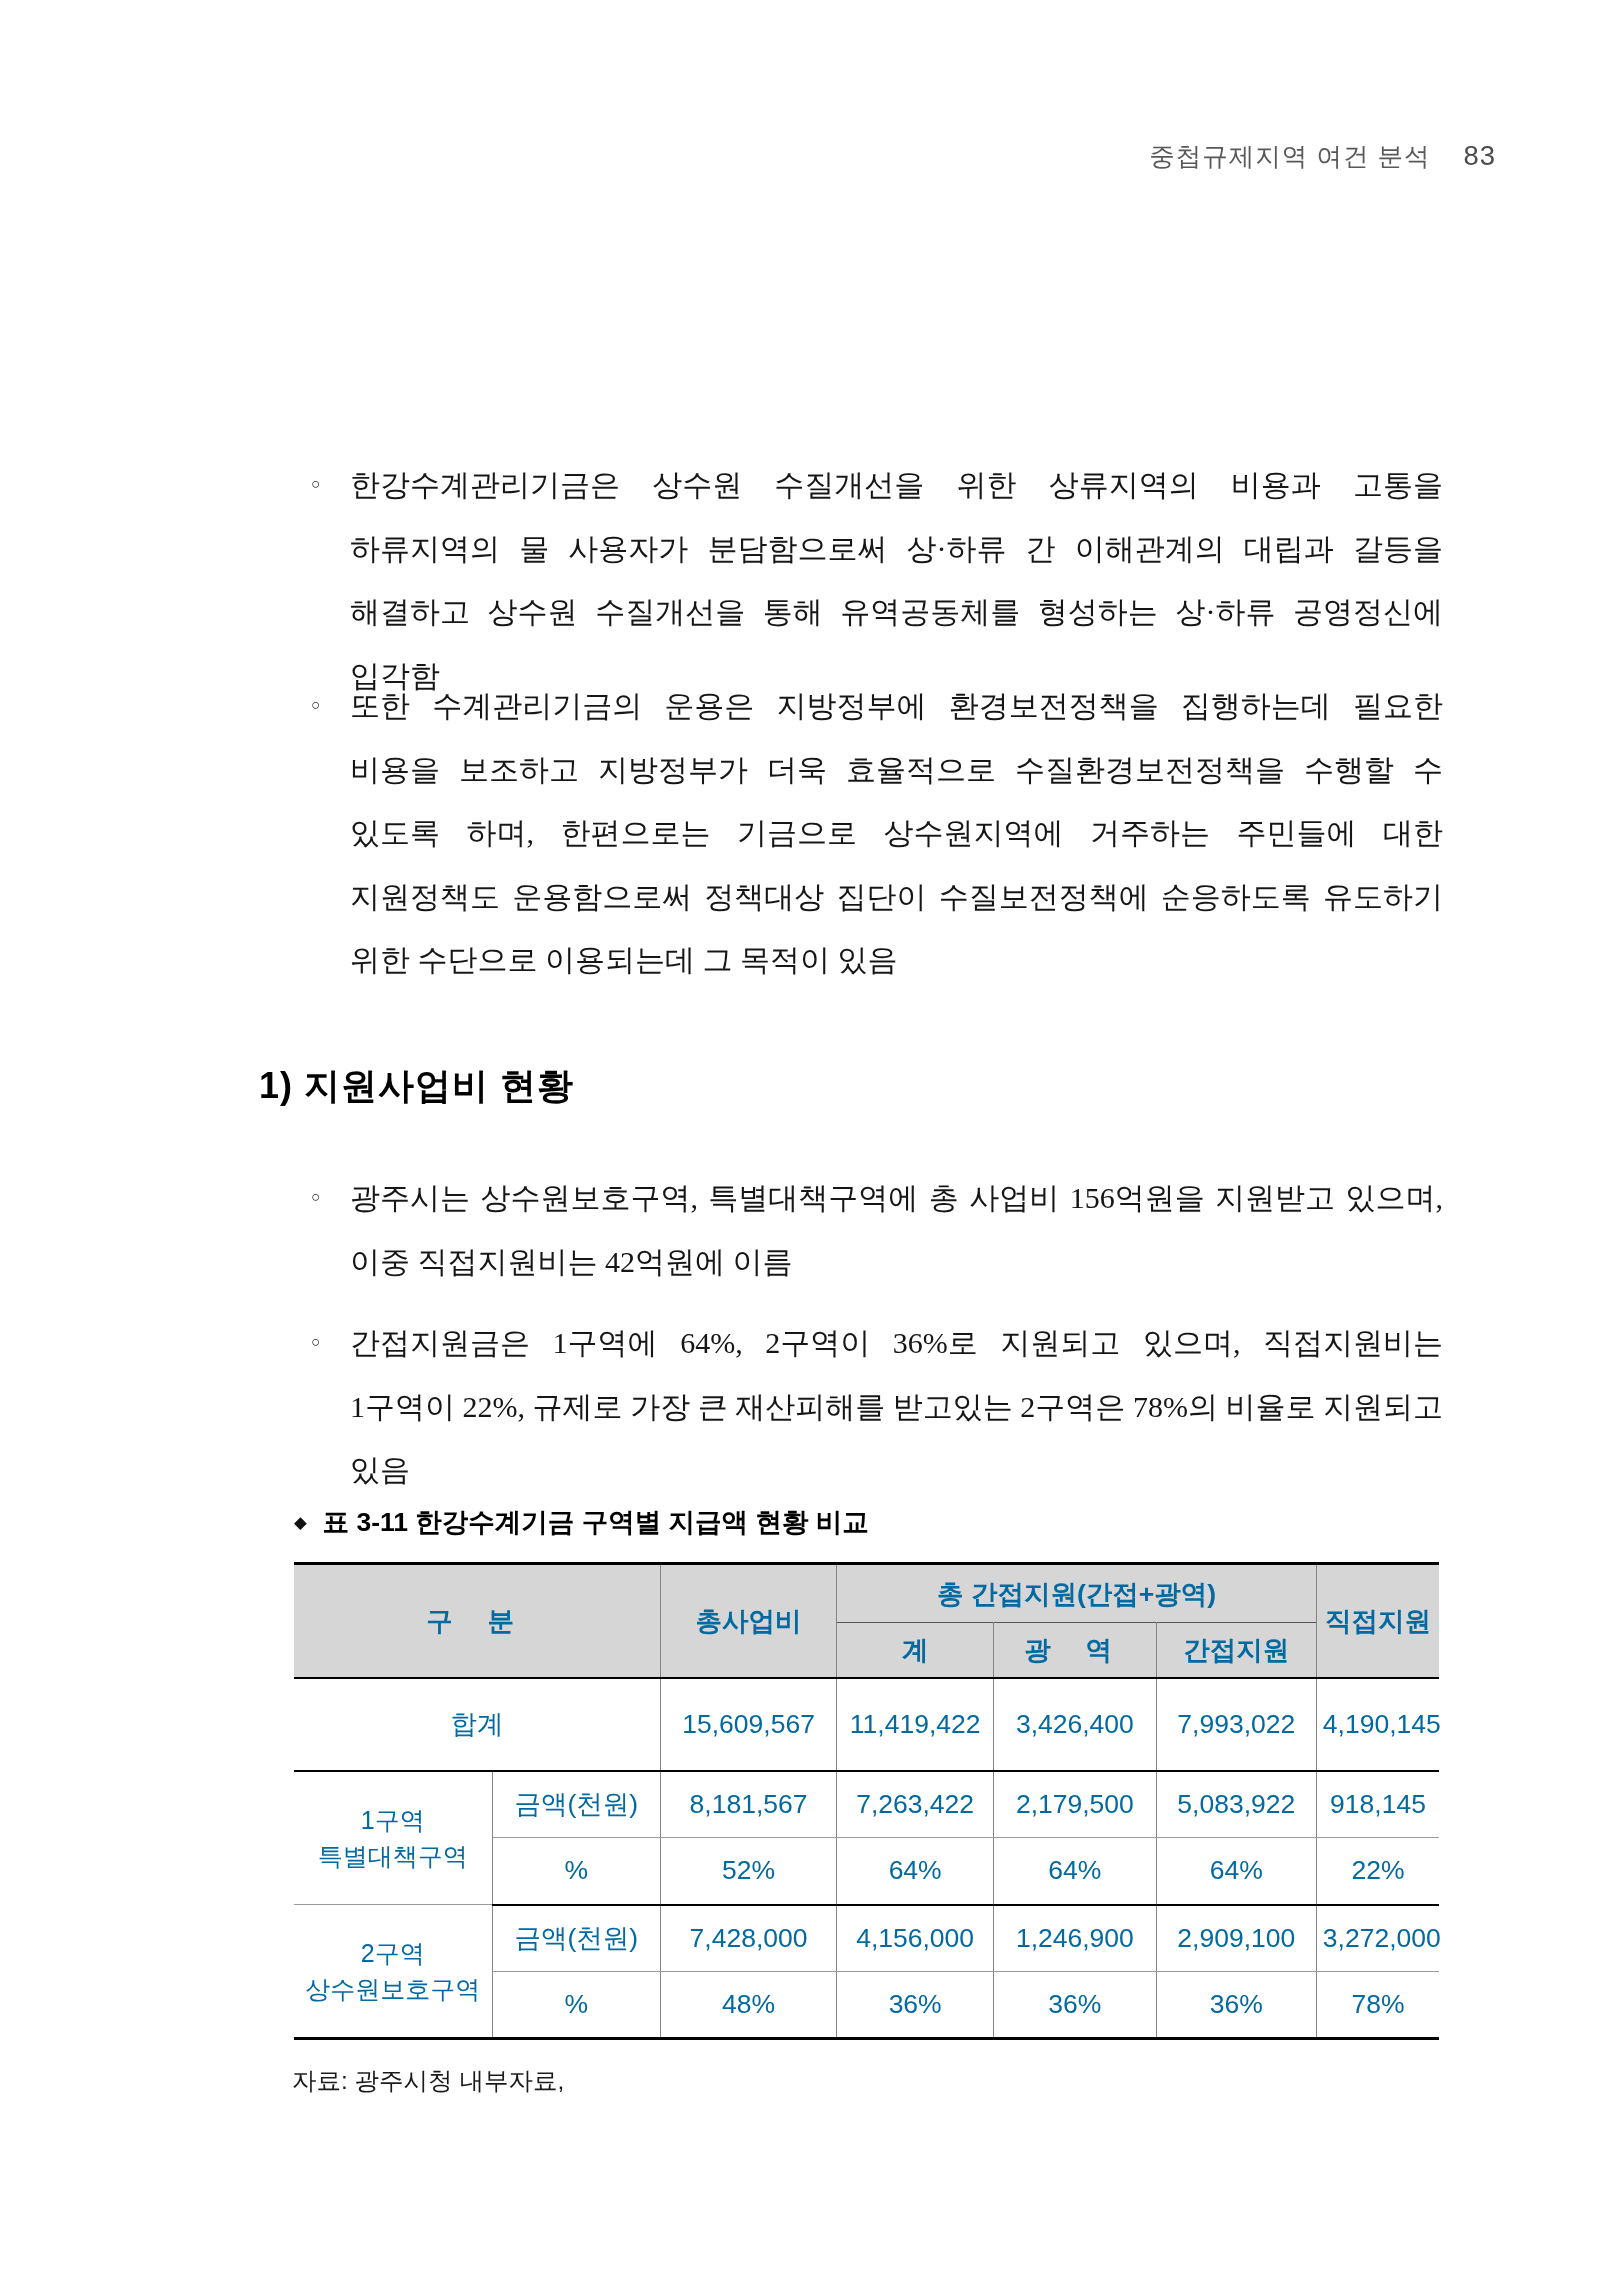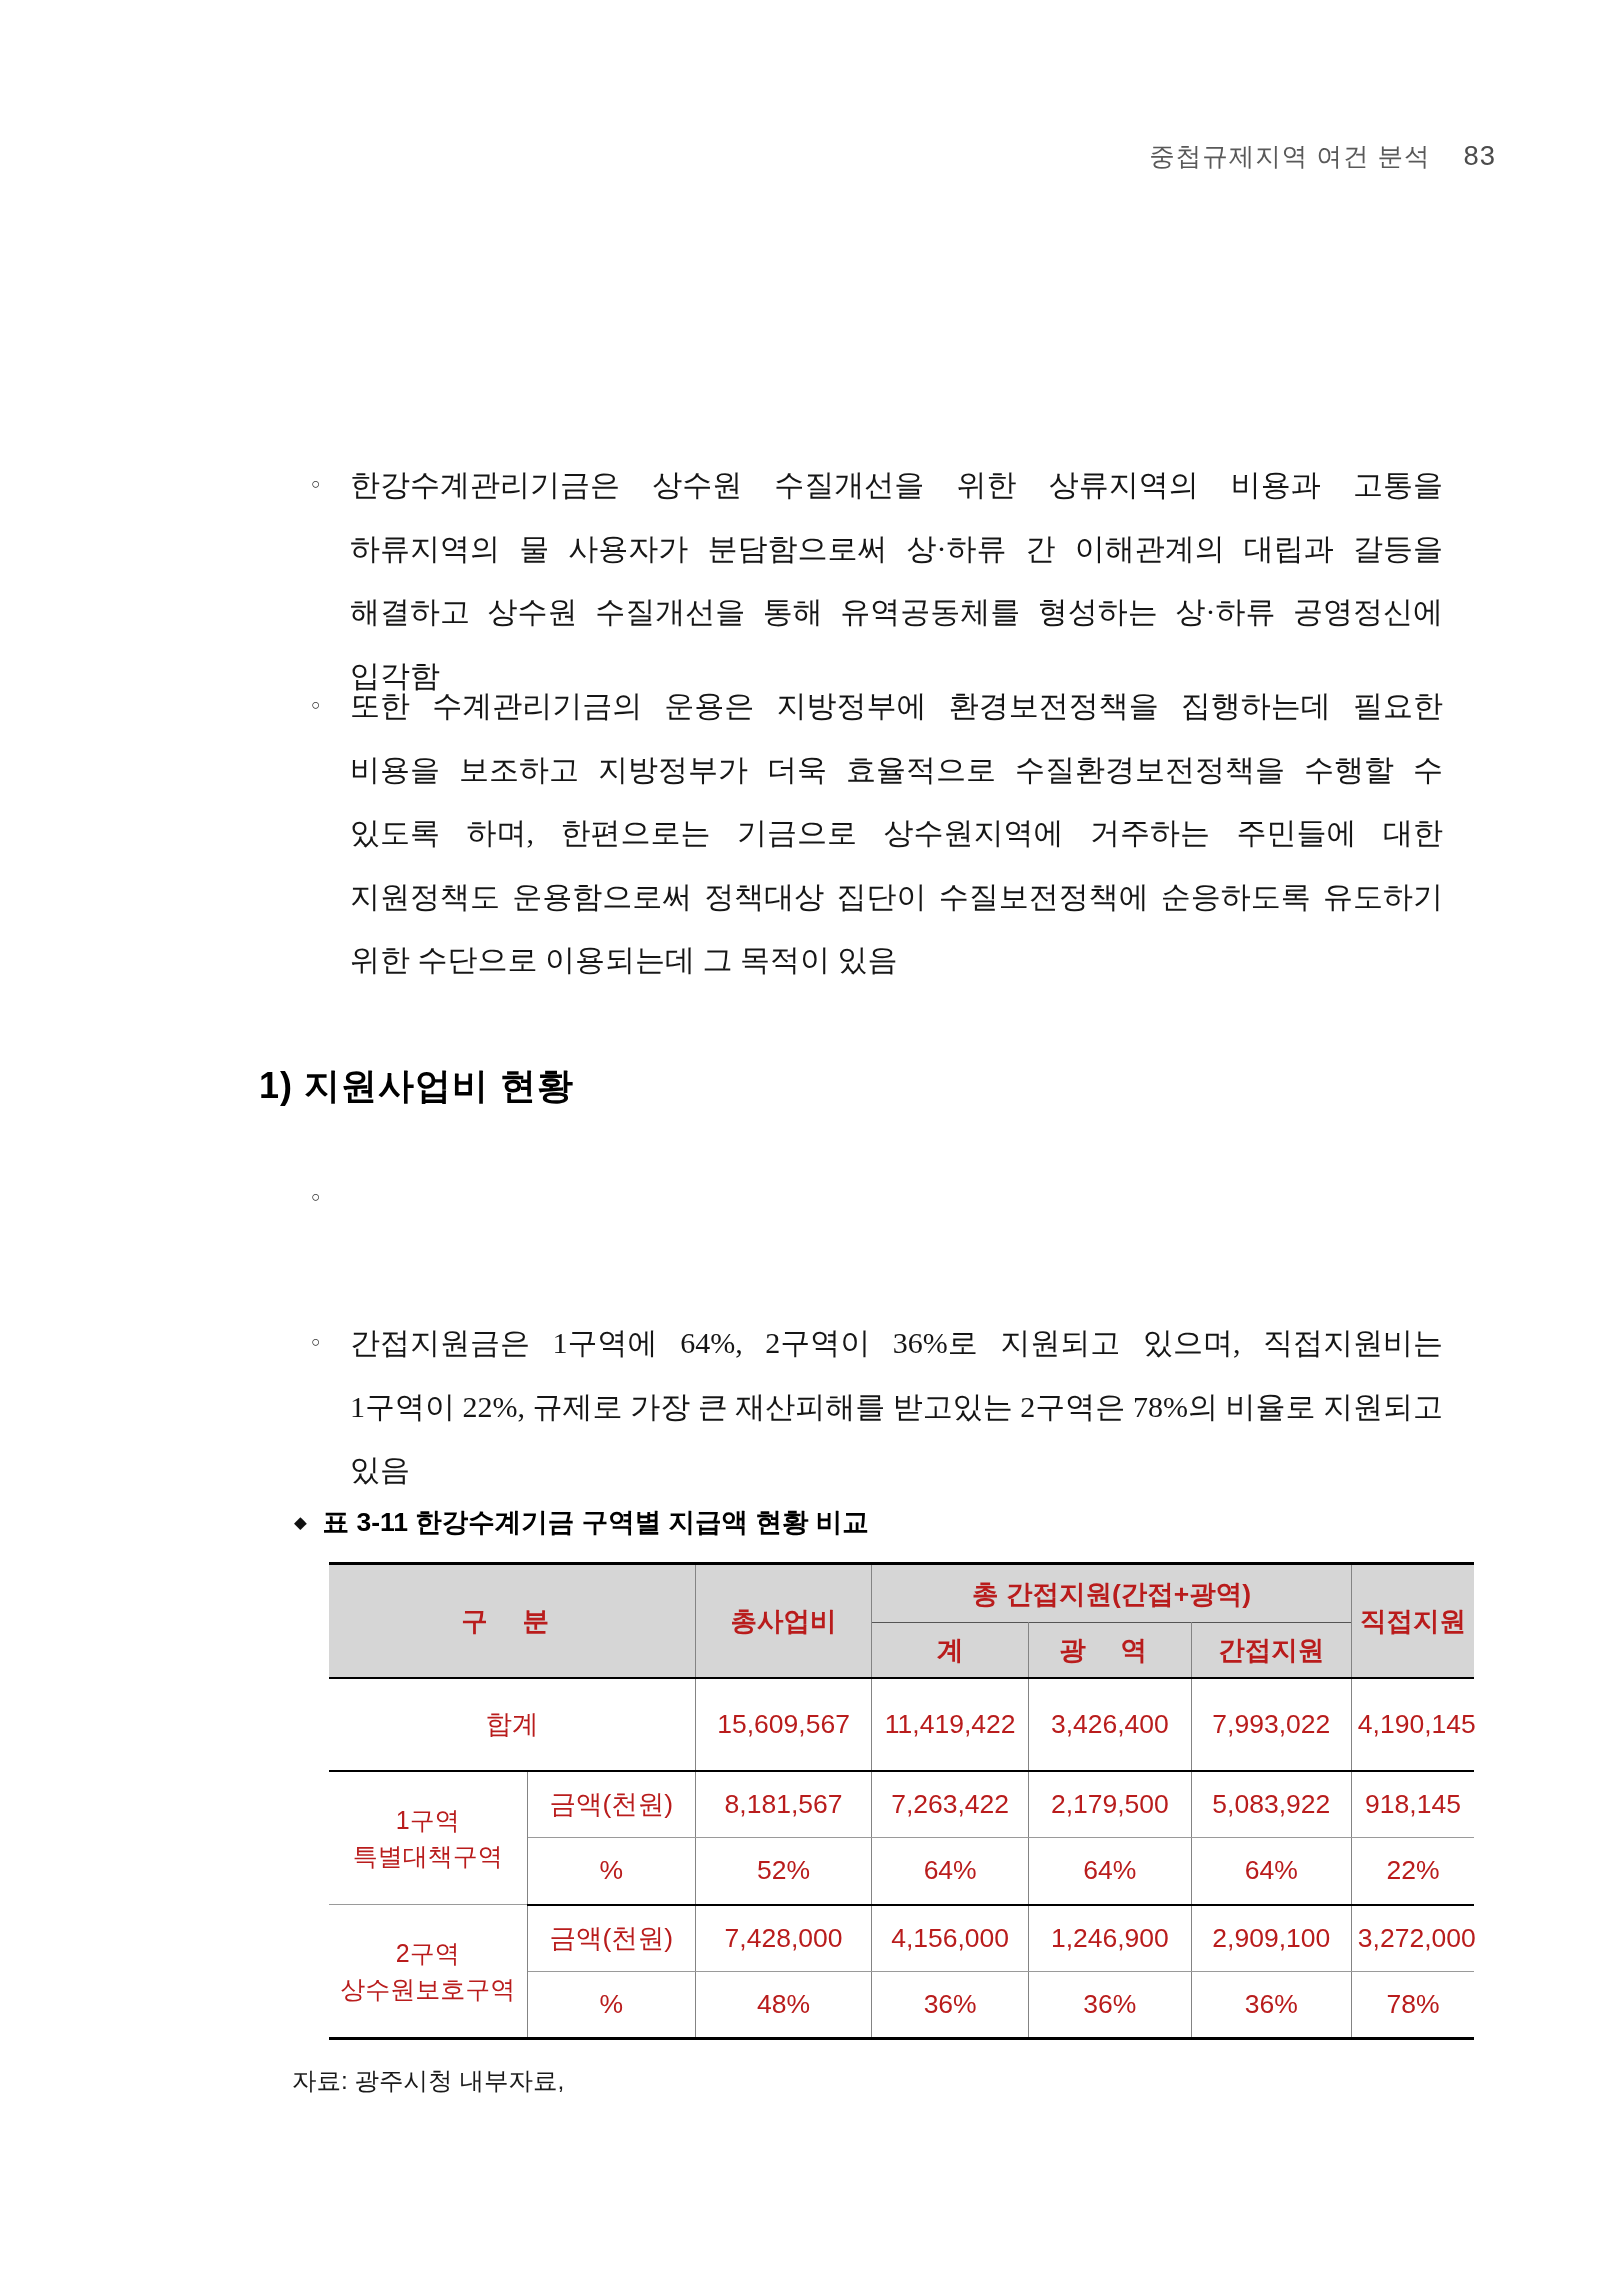--- a/index.html
+++ b/index.html
@@ -101,24 +101,23 @@
     position: absolute;
     left: 294px; top: 1562px;
     width: 1145px;
   }
   table.data {
     width: 100%;
     border-collapse: collapse;
     table-layout: fixed;
     font-family: "Liberation Sans", "DejaVu Sans", sans-serif;
     font-size: 26.5px;
-    color: #b91c1c;
+    color: #0369a1;
     border-top: 3.9px solid #000;
     border-bottom: 3.9px solid #000;
-    margin-left: 35px;
   }
   table.data th, table.data td {
     border-left: 1px solid #848484;
     border-right: 1px solid #848484;
     border-top: 1px solid #9a9a9a;
     border-bottom: 1px solid #9a9a9a;
     text-align: center;
     vertical-align: middle;
     padding: 0 5.9px;
   }
@@ -171,20 +170,21 @@
 
   <p class="bullet b2">
     <span class="marker">◦</span>
     <span>또한 수계관리기금의 운용은 지방정부에 환경보전정책을 집행하는데 필요한 비용을 보조하고 지방정부가 더욱 효율적으로 수질환경보전정책을 수행할 수 있도록 하며, 한편으로는 기금으로 상수원지역에 거주하는 주민들에 대한 지원정책도 운용함으로써 정책대상 집단이 수질보전정책에 순응하도록 유도하기 위한 수단으로 이용되는데 그 목적이 있음</span>
   </p>
 
   <h3 class="subheading">1) 지원사업비 현황</h3>
 
   <p class="bullet b3">
     <span class="marker">◦</span>
+    <span>광주시는 상수원보호구역, 특별대책구역에 총 사업비 156억원을 지원받고 있으며, 이중 직접지원비는 42억원에 이름</span>
   </p>
 
   <p class="bullet b4">
     <span class="marker">◦</span>
     <span>간접지원금은 1구역에 64%, 2구역이 36%로 지원되고 있으며, 직접지원비는 1구역이 22%, 규제로 가장 큰 재산피해를 받고있는 2구역은 78%의 비율로 지원되고 있음</span>
   </p>
 
   <div class="table-caption">
     <span class="diamond">◆</span>
     <span>표 3-11 한강수계기금 구역별 지급액 현황 비교</span>

